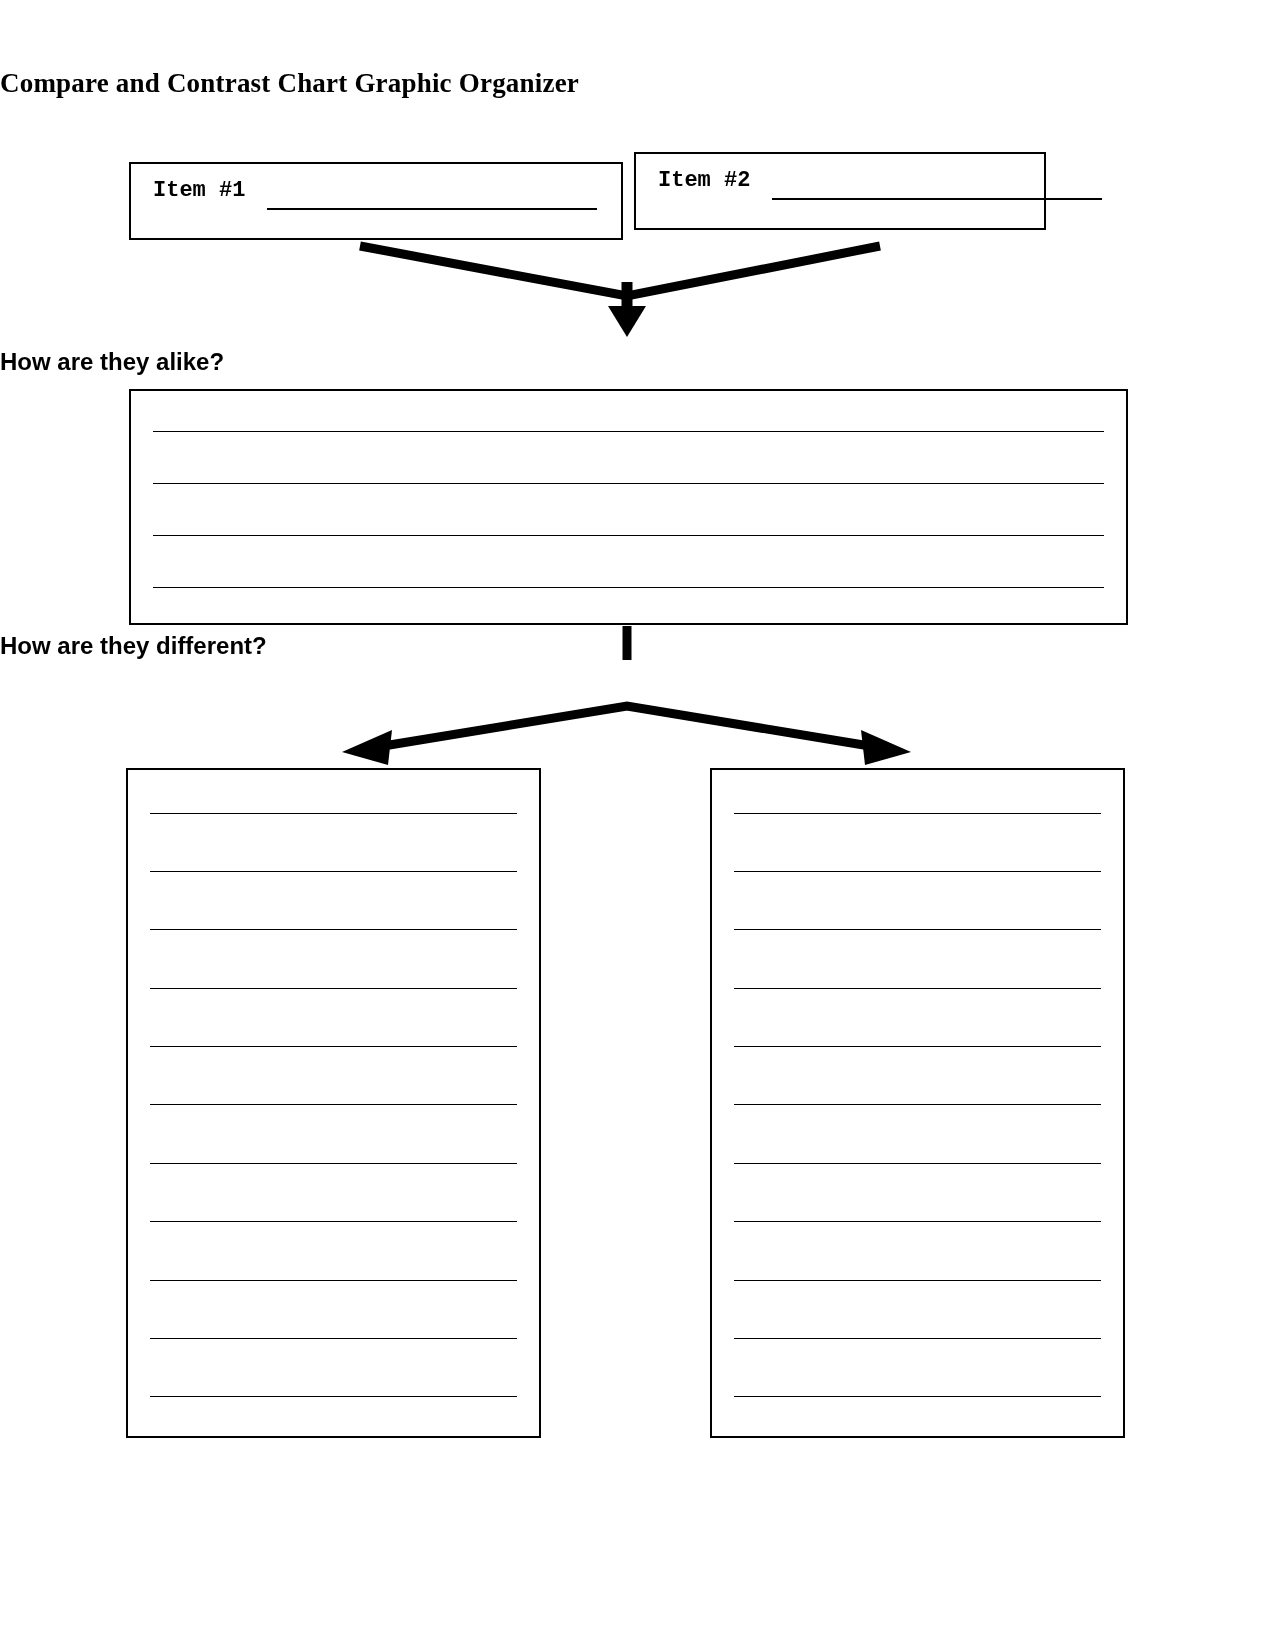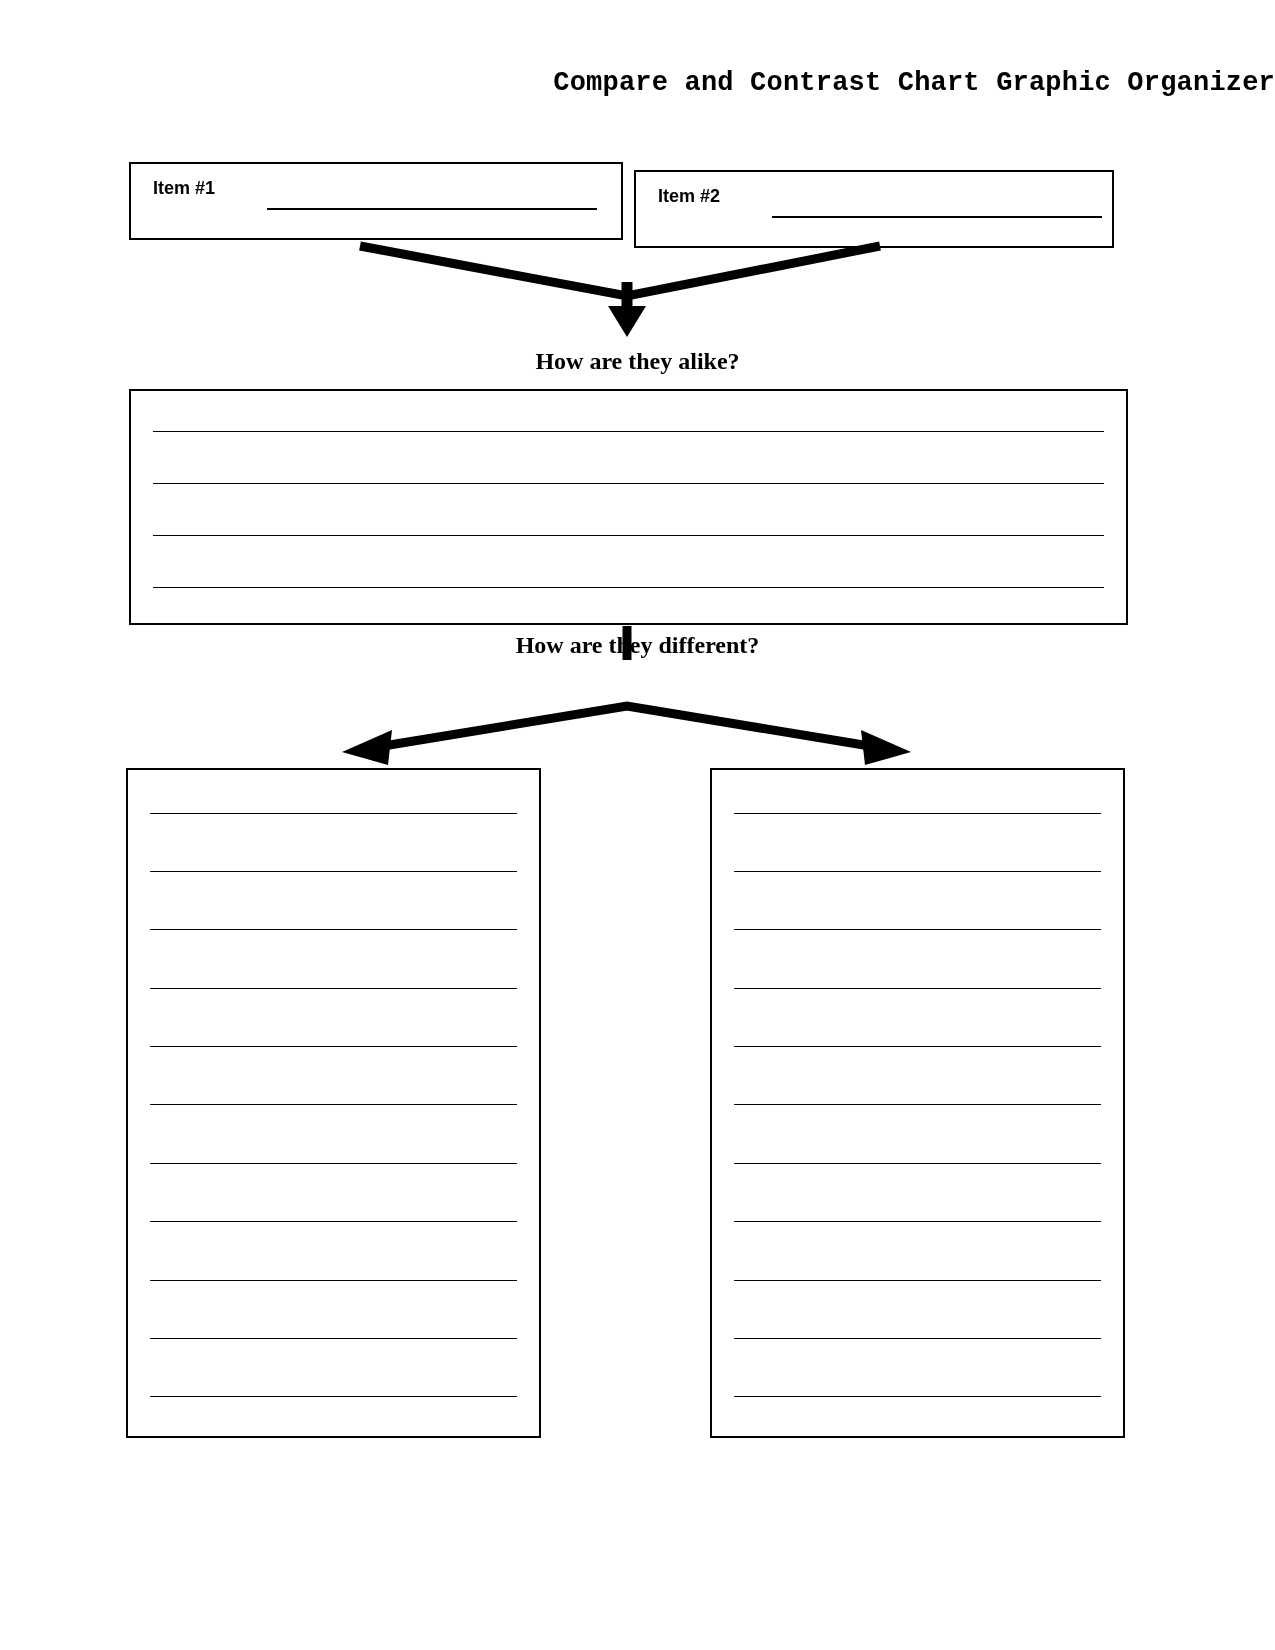--- a/index.html
+++ b/index.html
@@ -22,63 +22,62 @@
     width: 1275px;
     height: 1650px;
   }
 
   
   .title {
     position: absolute;
     left: 0;
     top: 68px;
     width: 1275px;
-    text-align: right;
-    font-family: Liberation Mono, monospace;
+    text-align: left;
+    font-family: Liberation Serif, serif;
     font-weight: bold;
     font-size: 27px;
     letter-spacing: 0.2px;
   }
 
   
   .item-box {
     position: absolute;
     border: 2px solid #000;
     box-sizing: border-box;
     background: #fff;
   }
   #item1-box { left: 129px; top: 162px; width: 494px; height: 78px; }
-  #item2-box { left: 634px; top: 170px; width: 480px; height: 78px; }
+  #item2-box { left: 634px; top: 152px; width: 412px; height: 78px; }
 
   .item-label {
     position: absolute;
     left: 22px;
     top: 14px;
-    font-family: Liberation Sans, sans-serif;
+    font-family: Liberation Mono, monospace;
     font-weight: bold;
-    font-size: 18px;
+    font-size: 22px;
     white-space: nowrap;
   }
   .item-rule {
     position: absolute;
     left: 136px;
     top: 44px;
     height: 0;
     border-bottom: 2px solid #000;
   }
   #item1-box .item-rule { width: 330px; }
   #item2-box .item-rule { width: 330px; }
 
   
   .sec-heading {
     position: absolute;
     width: 1275px;
     left: 0;
-    text-align: center;
-    font-family: Liberation Serif, serif;
+    font-family: Liberation Sans, sans-serif;
     font-weight: bold;
     font-size: 24px;
   }
   #alike-heading { top: 348px; }
   #diff-heading { top: 632px; }
 
   
   #alike-box {
     position: absolute;
     left: 129px; top: 389px;

